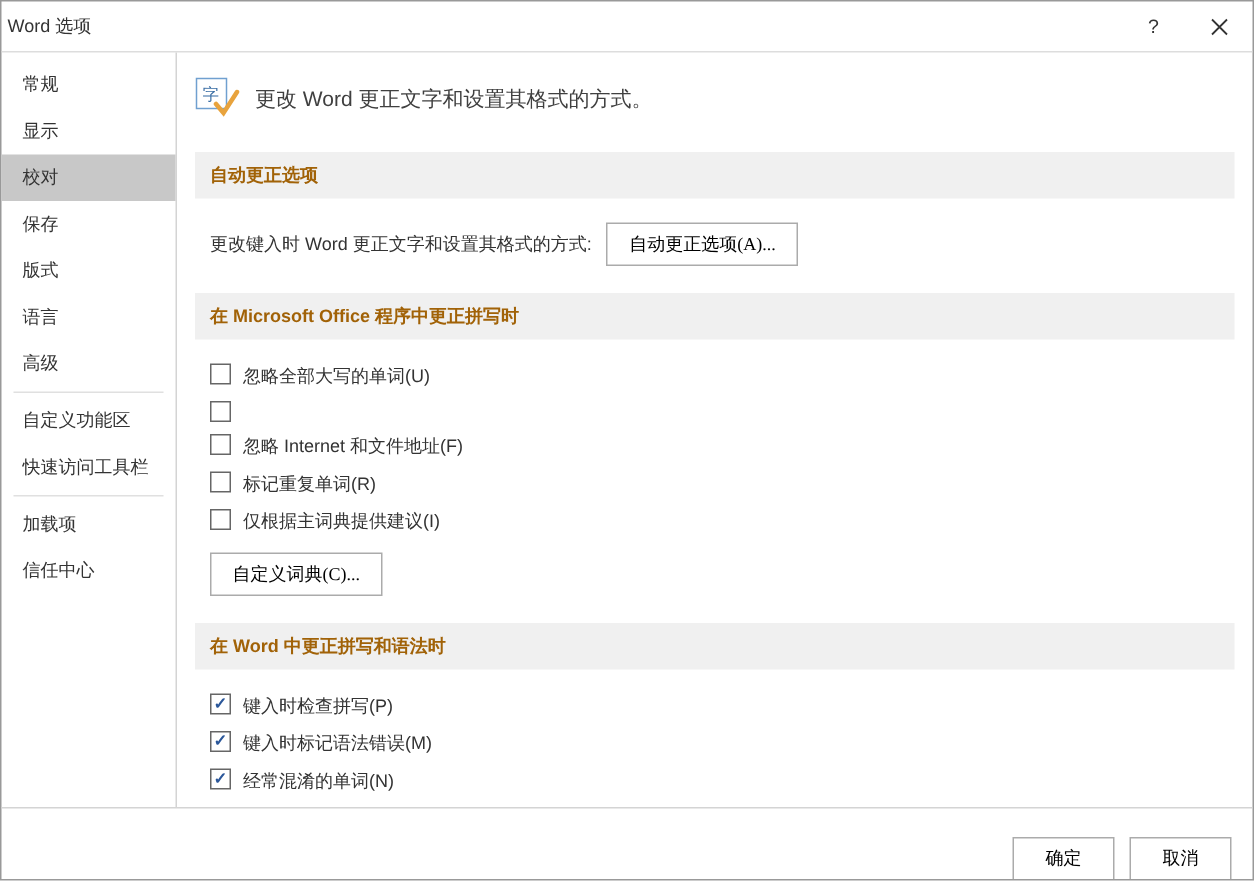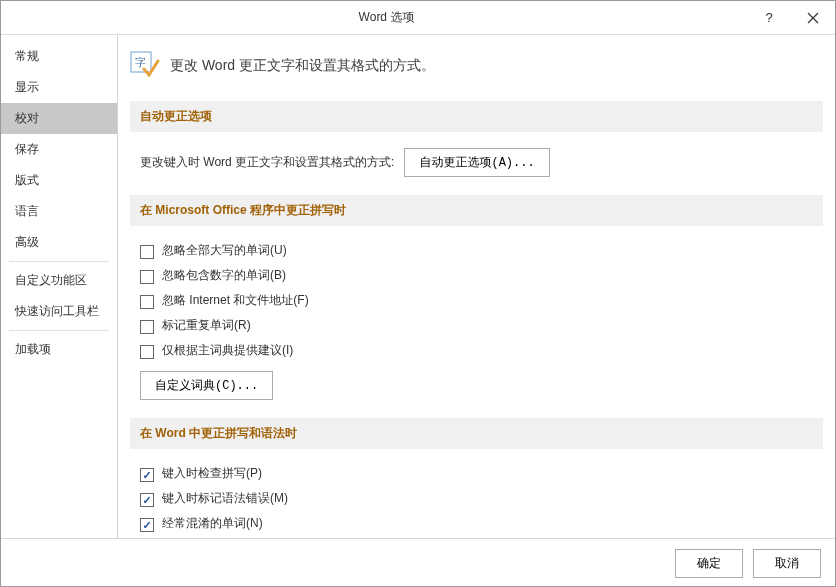--- a/index.html
+++ b/index.html
@@ -1,40 +1,40 @@
 <!DOCTYPE html>
 <html><head>
 <meta charset="utf-8">
 <style>
 * { box-sizing: border-box; margin: 0; padding: 0; }
 body { font-family: "Microsoft YaHei", "Segoe UI", sans-serif; font-size: 12px; color: #333; background: #fff; width: 836px; height: 587px; border: 1px solid #999; overflow: hidden; }
-.titlebar { height: 34px; display: flex; align-items: center; padding: 0 0 0 25px; border-bottom: 1px solid #ddd; text-align: center; }
+.titlebar { height: 34px; display: flex; align-items: center; padding: 0 0 0 4px; border-bottom: 1px solid #ddd; }
 .titlebar-title { flex: 1; font-size: 12px; }
 .titlebar-btn { width: 44px; height: 34px; display: flex; align-items: center; justify-content: center; font-size: 13px; cursor: pointer; }
 .close-btn svg { width: 12px; height: 12px; }
 .content { display: flex; height: 503px; }
 .sidebar { width: 117px; border-right: 1px solid #d4d4d4; padding: 6px 0; }
 .sidebar-item { padding: 7px 14px; cursor: pointer; font-size: 12px; }
 .sidebar-item.selected { background: #c8c8c8; }
 .sidebar-sep { border-top: 1px solid #e0e0e0; margin: 3px 8px; }
 .main { flex: 1; padding: 10px 12px; overflow-y: auto; }
 .hero { display: flex; align-items: center; gap: 10px; margin-bottom: 14px; padding: 6px 0; }
 .hero-icon { width: 30px; height: 30px; position: relative; }
 .hero-icon svg { width: 30px; height: 30px; }
 .hero-text { font-size: 14px; color: #404040; }
 .section-header { background: #f0f0f0; padding: 7px 10px; font-size: 12px; color: #a16207; font-weight: bold; margin-bottom: 12px; }
 .row { display: flex; align-items: center; gap: 10px; padding: 4px 10px 18px 10px; }
 .row-label { font-size: 12px; }
-.btn { background: #fff; border: 1px solid #ababab; padding: 5px 14px; font-size: 12px; cursor: pointer; font-family: Liberation Mono, monospace; }
-.check-row { display: flex; align-items: flex-end; gap: 8px; padding: 4px 10px; }
+.btn { background: #fff; border: 1px solid #ababab; padding: 5px 14px; font-size: 12px; cursor: pointer; font-family: Liberation Serif, serif; }
+.check-row { display: flex; align-items: flex-start; gap: 8px; padding: 4px 10px; }
 .checkbox { width: 14px; height: 14px; border: 1px solid #666; background: #fff; display: inline-flex; align-items: center; justify-content: center; cursor: pointer; flex-shrink: 0; }
 .checkbox.checked::after { content: "✓"; font-size: 11px; color: #2b579a; font-weight: bold; line-height: 1; }
 .check-label { font-size: 12px; }
 .btn-indent { margin: 8px 0 18px 10px; }
-.footer { height: 49px; border-top: 1px solid #d4d4d4; display: flex; justify-content: flex-end; align-items: center; gap: 10px; padding: 0 14px; }
+.footer { height: 49px; border-top: 1px solid #d4d4d4; display: flex; justify-content: flex-end; align-items: flex-end; gap: 10px; padding: 0 14px; }
 .footer .btn { min-width: 68px; }
 </style>
 </head>
 <body>
 
 <div class="titlebar">
   <div class="titlebar-title">Word 选项</div>
   <div class="titlebar-btn">
       <span>?</span>
     </div>
@@ -52,20 +52,21 @@
     <div class="sidebar-item selected"><span>校对</span></div>
     <div class="sidebar-item"><span>保存</span></div>
     <div class="sidebar-item"><span>版式</span></div>
     <div class="sidebar-item"><span>语言</span></div>
     <div class="sidebar-item"><span>高级</span></div>
     <div class="sidebar-sep"></div>
     <div class="sidebar-item"><span>自定义功能区</span></div>
     <div class="sidebar-item"><span>快速访问工具栏</span></div>
     <div class="sidebar-sep"></div>
     <div class="sidebar-item"><span>加载项</span></div>
+    <div class="sidebar-item"><span>信任中心</span></div>
   </div>
 
   <div class="main">
     <div class="hero">
       <div class="hero-icon">
         <svg viewBox="0 0 30 30">
           <rect x="1" y="1" width="20" height="20" fill="#fff" stroke="#70a0d0" stroke-width="1"></rect>
           <text x="5" y="15" font-size="11" fill="#3a6ea5">字</text>
           <path d="M14 18 L19 24 L28 10" stroke="#e8a33d" stroke-width="3" fill="none" stroke-linecap="round"></path>
         </svg>
@@ -79,21 +80,20 @@
       <button class="btn"><span>自动更正选项(A)...</span></button>
     </div>
 
     <div class="section-header">在 Microsoft Office 程序中更正拼写时</div>
     <div class="check-row">
       <span class="checkbox"></span>
       <span class="check-label">忽略全部大写的单词(U)</span>
     </div>
     <div class="check-row">
       <span class="checkbox"></span>
-      <span class="check-label">忽略包含数字的单词(B)</span>
     </div>
     <div class="check-row">
       <span class="checkbox"></span>
       <span class="check-label">忽略 Internet 和文件地址(F)</span>
     </div>
     <div class="check-row">
       <span class="checkbox"></span>
       <span class="check-label">标记重复单词(R)</span>
     </div>
     <div class="check-row">

